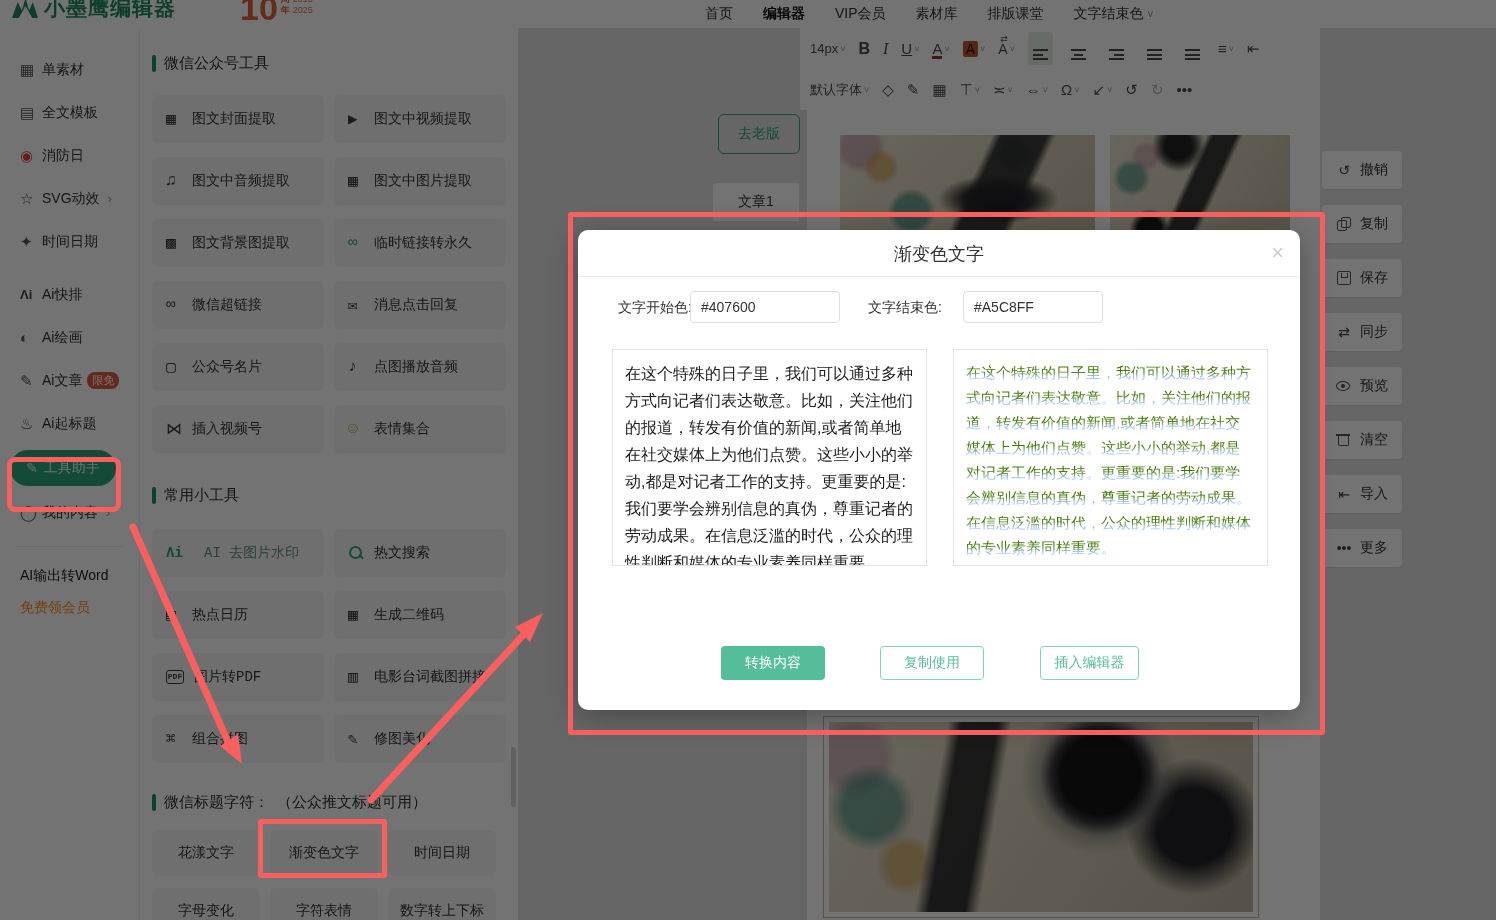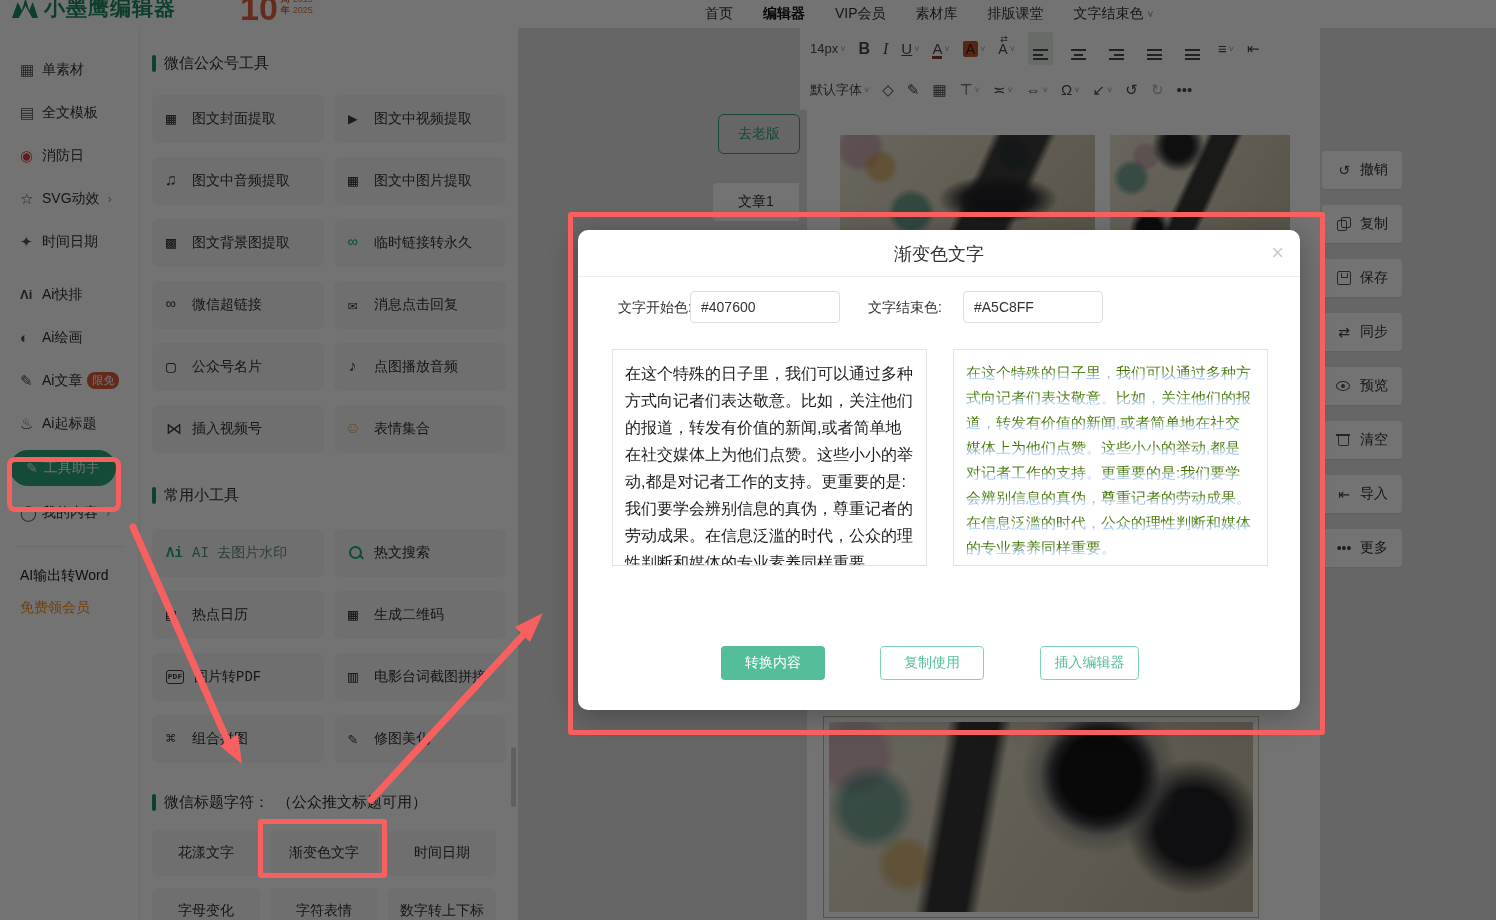--- a/index.html
+++ b/index.html
@@ -36,21 +36,21 @@
   .panel{position:absolute;left:140px;top:28px;width:378px;height:892px;background:#fff;z-index:3;font-family:Liberation Mono, monospace;}
   .sec-head{position:absolute;left:12px;display:flex;align-items:center;gap:8px;font-size:15px;color:#2f2f2f;}
   .sec-bar{width:4px;height:17px;background:#1f8f66;border-radius:2px;}
   .sec-note{color:#2f2f2f;}
   .card{position:absolute;width:172px;height:48px;background:#f6f6f7;border-radius:6px;display:flex;align-items:center;padding-left:14px;box-sizing:border-box;font-size:14px;color:#333;cursor:pointer;}
   .card .cic{width:26px;flex:0 0 26px;font-size:16px;color:#3c3c3c;}
   .cic.green{color:#23a876;}
   .cic.orange{color:#cf9432;}
   .cic.aig{font-size:14px;font-weight:bold;color:#23a876;}
   .cic.pdf{font-size:8px;font-weight:bold;border:1.5px solid #3c3c3c;border-radius:3px;width:16px;height:12px;line-height:12px;text-align:center;flex:0 0 16px;margin-right:10px;}
-  .card .lab.greenlab{color:#5f8f7d;}
+  .card .lab.greenlab{color:#5f8f7d;margin-left:12px;}
   .ic-search{position:relative;width:16px;height:16px;flex:0 0 16px;margin-right:10px;}
   .ic-search::before{content:"";position:absolute;left:1px;top:1px;width:9px;height:9px;border:2px solid #23a876;border-radius:50%;}
   .ic-search::after{content:"";position:absolute;left:11px;top:11px;width:5px;height:2px;background:#23a876;transform:rotate(45deg);}
   .chip{position:absolute;width:108px;height:46px;background:#f6f6f7;border-radius:6px;display:flex;align-items:center;justify-content:center;font-size:14px;color:#333;cursor:pointer;}
   .panel-scroll{position:absolute;right:2px;top:719px;width:5px;height:60px;background:#d5d5d5;border-radius:3px;}
   
   .canvas{position:absolute;left:518px;top:28px;width:978px;height:892px;background:#e2e2e2;}
   .old-btn{position:absolute;left:200px;top:86px;width:80px;height:38px;border:1px solid #2ea57d;border-radius:6px;color:#2ea57d;font-size:14px;display:flex;align-items:center;justify-content:center;background:transparent;cursor:pointer;}
   .article-tab{position:absolute;left:195px;top:155px;width:86px;height:38px;background:#fff;border-radius:4px 0 0 4px;display:flex;align-items:center;justify-content:center;font-size:14px;color:#333;cursor:pointer;}
   .page{position:absolute;left:289px;top:77px;width:513px;height:843px;background:#fff;}

